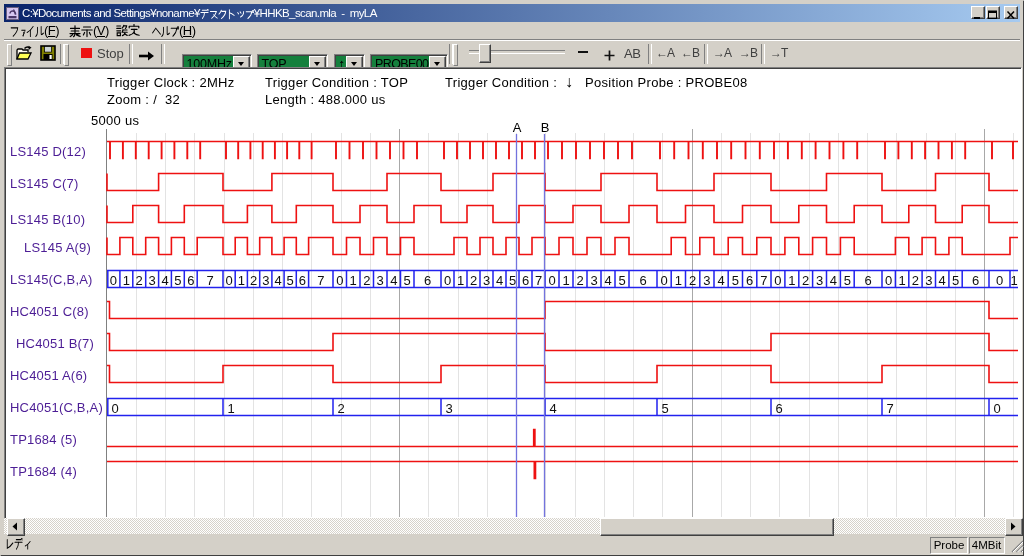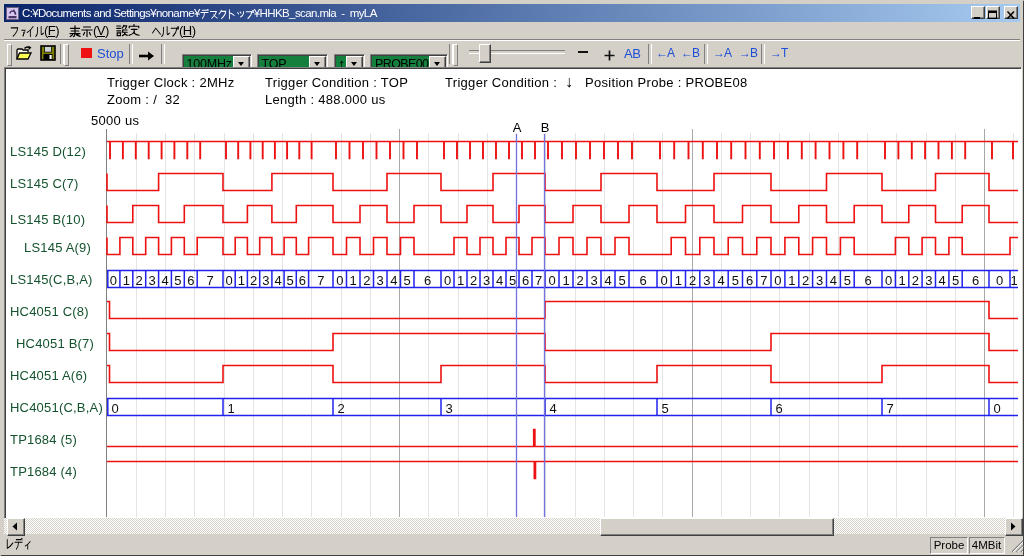--- a/index.html
+++ b/index.html
@@ -9,32 +9,32 @@
 #title{left:4px;top:4px;width:1016px;height:18px;background:linear-gradient(90deg,#0a246a 0%,#a6caf0 100%);}
 #title .txt{position:absolute;left:18px;top:2.5px;color:#fff;font-size:11.5px;letter-spacing:-0.6px;white-space:nowrap;}
 .winbtn{position:absolute;top:1.5px;width:12px;height:11px;background:#d4d0c8;
  border:1px solid;border-color:#fff #404040 #404040 #fff;box-shadow:inset -1px -1px 0 #808080;}
 #menubar{left:4px;top:22px;width:1016px;height:17px;font-size:12.5px;color:#000;}
 #menubar span{position:absolute;top:2px;white-space:nowrap;}
 .acc{position:relative !important;top:-1.5px !important;font-size:13px;letter-spacing:-0.5px;}
 #toolbar{left:4px;top:41px;width:1016px;height:25px;}
 .grip{position:absolute;top:3px;height:20px;width:3px;border:1px solid;border-color:#fff #808080 #808080 #fff;}
 .sep{position:absolute;top:3px;height:20px;width:2px;border-left:1px solid #808080;border-right:1px solid #fff;}
-.tbtxt{position:absolute;font-size:13px;color:#1d4ed8;top:5px;white-space:nowrap;}
+.tbtxt{position:absolute;font-size:13px;color:#404040;top:5px;white-space:nowrap;}
 .arl{font-size:12px;letter-spacing:-0.9px;}
 .combo{position:absolute;top:13px;height:17px;background:#15803d;border:1px solid;border-color:#808080 #fff #fff #808080;
  box-shadow:inset 1px 1px 0 #404040, inset -1px -1px 0 #d4d0c8;}
 .cfield{position:absolute;left:4px;top:2px;font-size:12.5px;color:#000;letter-spacing:-0.2px;}
 .combo .cbtn{position:absolute;right:1px;top:1px;width:15px;height:13px;background:#d4d0c8;
  border:1px solid;border-color:#fff #404040 #404040 #fff;box-shadow:inset -1px -1px 0 #808080;}
 .tri{position:absolute;left:4px;top:5px;width:0;height:0;border:3.5px solid transparent;border-top:4px solid #000;}
 #client{left:4px;top:67px;width:1016px;height:450px;background:#fff;
  border:1px solid;border-color:#808080 #fff #fff #808080;box-shadow:inset 1px 1px 0 #404040;}
 .info{position:absolute;font-size:13px;color:#000;letter-spacing:0.3px;white-space:nowrap;}
-.lbl{position:absolute;font-size:13px;color:#14532d;letter-spacing:0.2px;white-space:nowrap;}
+.lbl{position:absolute;font-size:13px;color:#4c1d95;letter-spacing:0.2px;white-space:nowrap;}
 #sbar{left:4px;top:518px;width:1016px;height:16px;background-image:
  repeating-conic-gradient(#ffffff 0% 25%, #d6d2ca 0% 50%);background-size:2px 2px;}
 .sbtn{position:absolute;top:0px;width:16px;height:16px;background:#d4d0c8;
  border:1px solid;border-color:#fff #404040 #404040 #fff;box-shadow:inset -1px -1px 0 #808080;}
 #thumb{position:absolute;left:596px;top:0px;width:232px;height:16px;background:#d4d0c8;
  border:1px solid;border-color:#fff #404040 #404040 #fff;box-shadow:inset -1px -1px 0 #808080;}
 #status{left:4px;top:536px;width:1016px;height:18px;background:#d4d0c8;font-size:12px;}
 .sunk{position:absolute;top:1px;height:15px;border:1px solid;border-color:#808080 #fff #fff #808080;
  text-align:center;font-size:11.5px;color:#000;line-height:14px;}
 </style></head>

